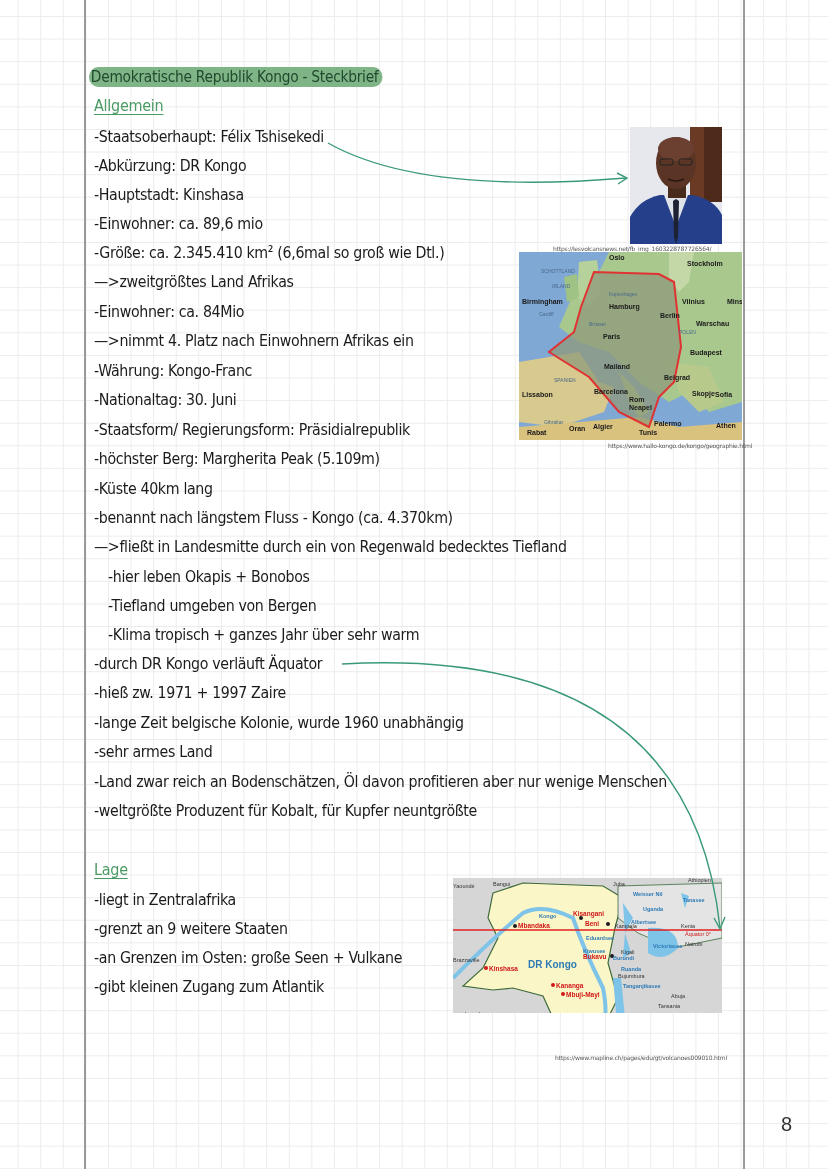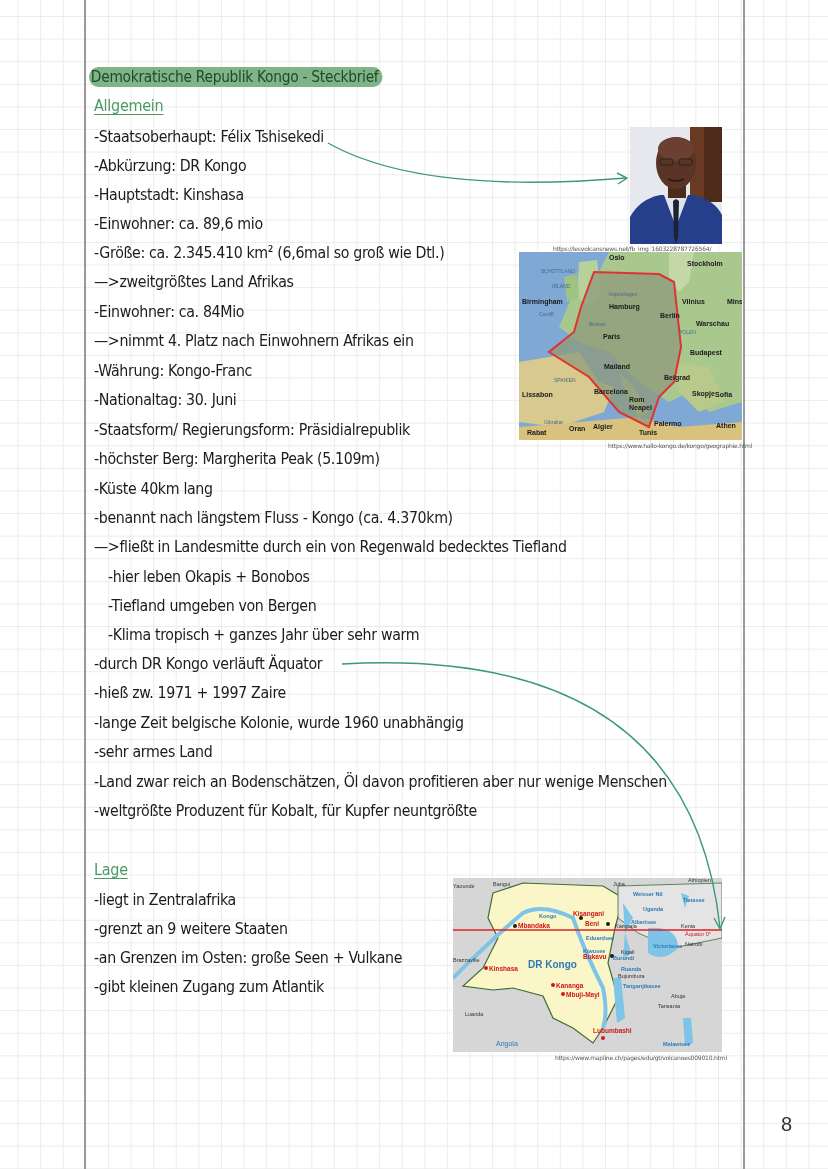--- a/index.html
+++ b/index.html
@@ -147,21 +147,21 @@
       <text x="20" y="64">Cardiff</text>
       <text x="70" y="74">Brüssel</text>
       <text x="160" y="82">POLEN</text>
       <text x="35" y="130">SPANIEN</text>
       <text x="25" y="172">Gibraltar</text>
     </g>
   </svg>
 </div>
 <div class="caption" style="left:608px; top:442px;">https://www.hallo-kongo.de/kongo/geographie.html</div>
 
-<div class="img-box" style="left:453px; top:878px; width:269px; height:174px; background:#84cc16;">
+<div class="img-box" style="left:453px; top:878px; width:269px; height:135px; background:#84cc16;">
   <svg width="269" height="174" viewBox="0 0 269 174">
     <rect width="269" height="174" fill="#d6d6d6"></rect>
     <path d="M40 15 L70 5 L150 8 L170 20 L162 50 L155 85 L165 120 L150 150 L140 165 L120 150 L100 140 L90 118 L60 110 L40 112 L10 108 L30 90 L45 60 L35 40 Z" fill="#fbf6c8" stroke="#3d6b3a" stroke-width="1.2"></path>
     <path d="M165 8 L269 5 L269 60 L220 70 L185 55 L165 40 Z" fill="#e4e4e4" stroke="#3d6b3a" stroke-width="0.8"></path>
     <path d="M0 100 Q40 60 70 35 Q90 25 120 40 Q130 70 150 110 Q155 135 150 150" stroke="#7ec3e8" stroke-width="4" fill="none"></path>
     <path d="M170 25 L180 40 L172 55 Z" fill="#7ec3e8"></path>
     <path d="M172 55 L178 75 L170 80 Z" fill="#7ec3e8"></path>
     <path d="M195 50 Q225 48 225 70 Q210 85 195 75 Z" fill="#7ec3e8"></path>
     <path d="M160 100 L168 100 L172 140 L164 145 Z" fill="#7ec3e8"></path>
     <path d="M228 15 L236 18 L232 30 Z" fill="#7ec3e8"></path>

